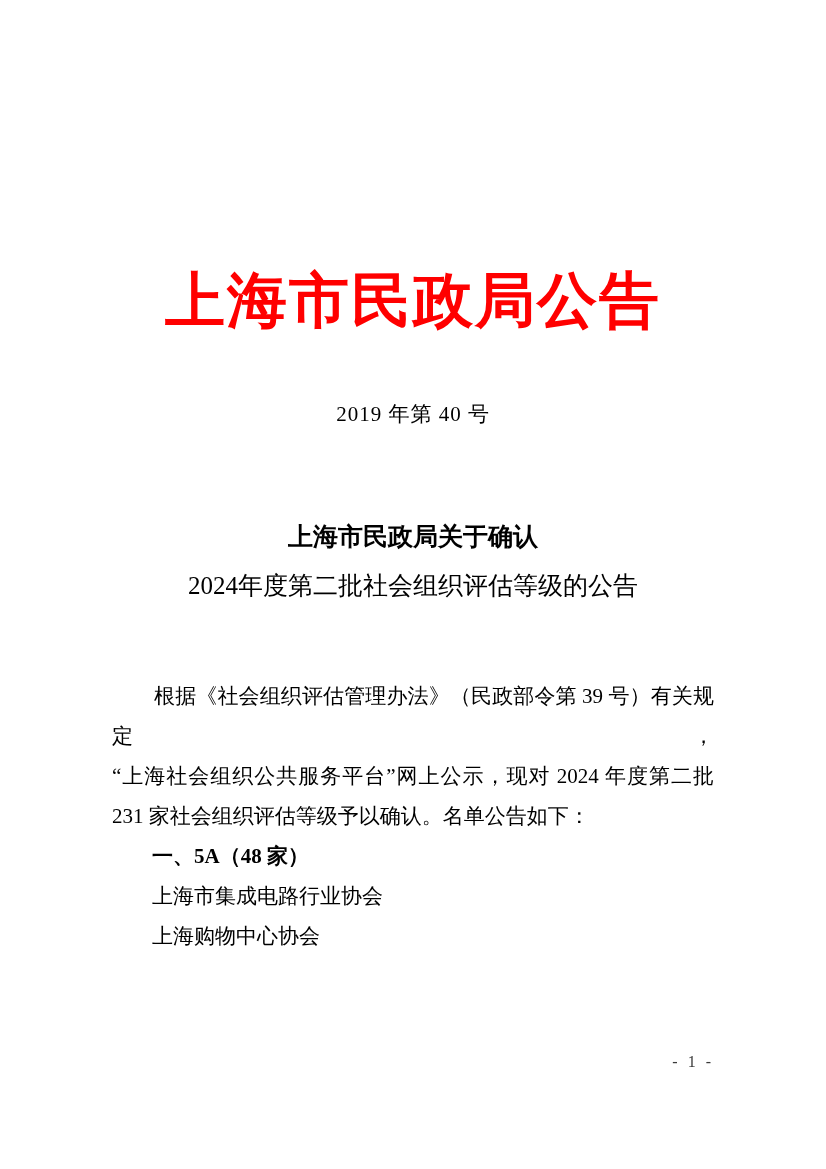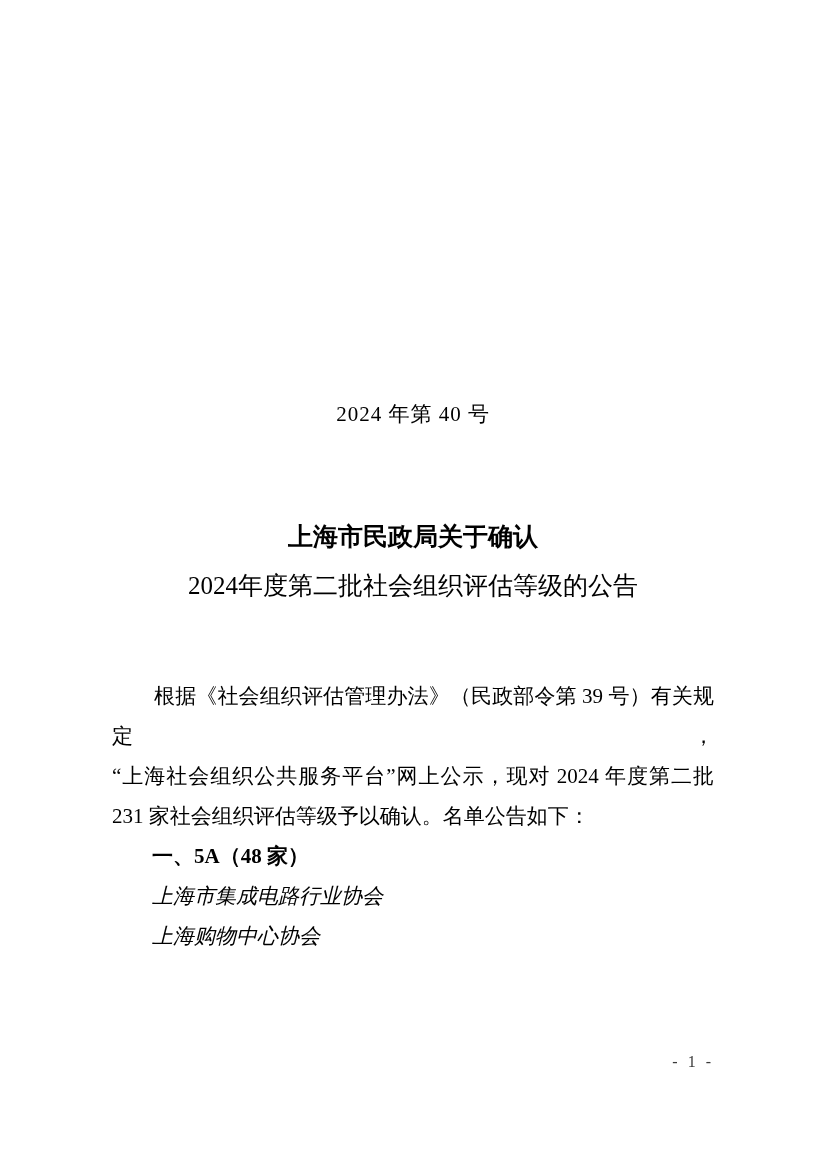--- a/index.html
+++ b/index.html
@@ -81,41 +81,41 @@
     text-align-last: left;
   }
   .section-heading {
     margin: 0;
     padding-left: 40px;
     font-weight: bold;
   }
   .list-line {
     margin: 0;
     padding-left: 40px;
-    font-style: italic;
   }
   .page-number {
     position: absolute;
     top: 1051px;
     left: 112px;
     width: 602px;
     text-align: right;
     font-size: 16px;
     line-height: 22px;
     letter-spacing: 3px;
     color: #3a3a3a;
   }
 </style>
 </head>
 <body>
 
 <div class="page">
 
+  <h1 class="doc-title" style="color: rgb(255, 0, 0);">上海市民政局公告</h1>
 
-  <div class="doc-number">2024 年第 40 号</div>
+  <div class="doc-number">2019 年第 40 号</div>
 
   <div class="subtitle-line-1">上海市民政局关于确认</div>
 
   <div class="subtitle-line-2">2024年度第二批社会组织评估等级的公告</div>
 
   <div class="content">
     <p class="pline first">根据《社会组织评估管理办法》（民政部令第 39 号）有关规定，</p>
     <p class="pline">“上海社会组织公共服务平台”网上公示，现对 2024 年度第二批</p>
     <p class="pline last">231 家社会组织评估等级予以确认。名单公告如下：</p>
 

